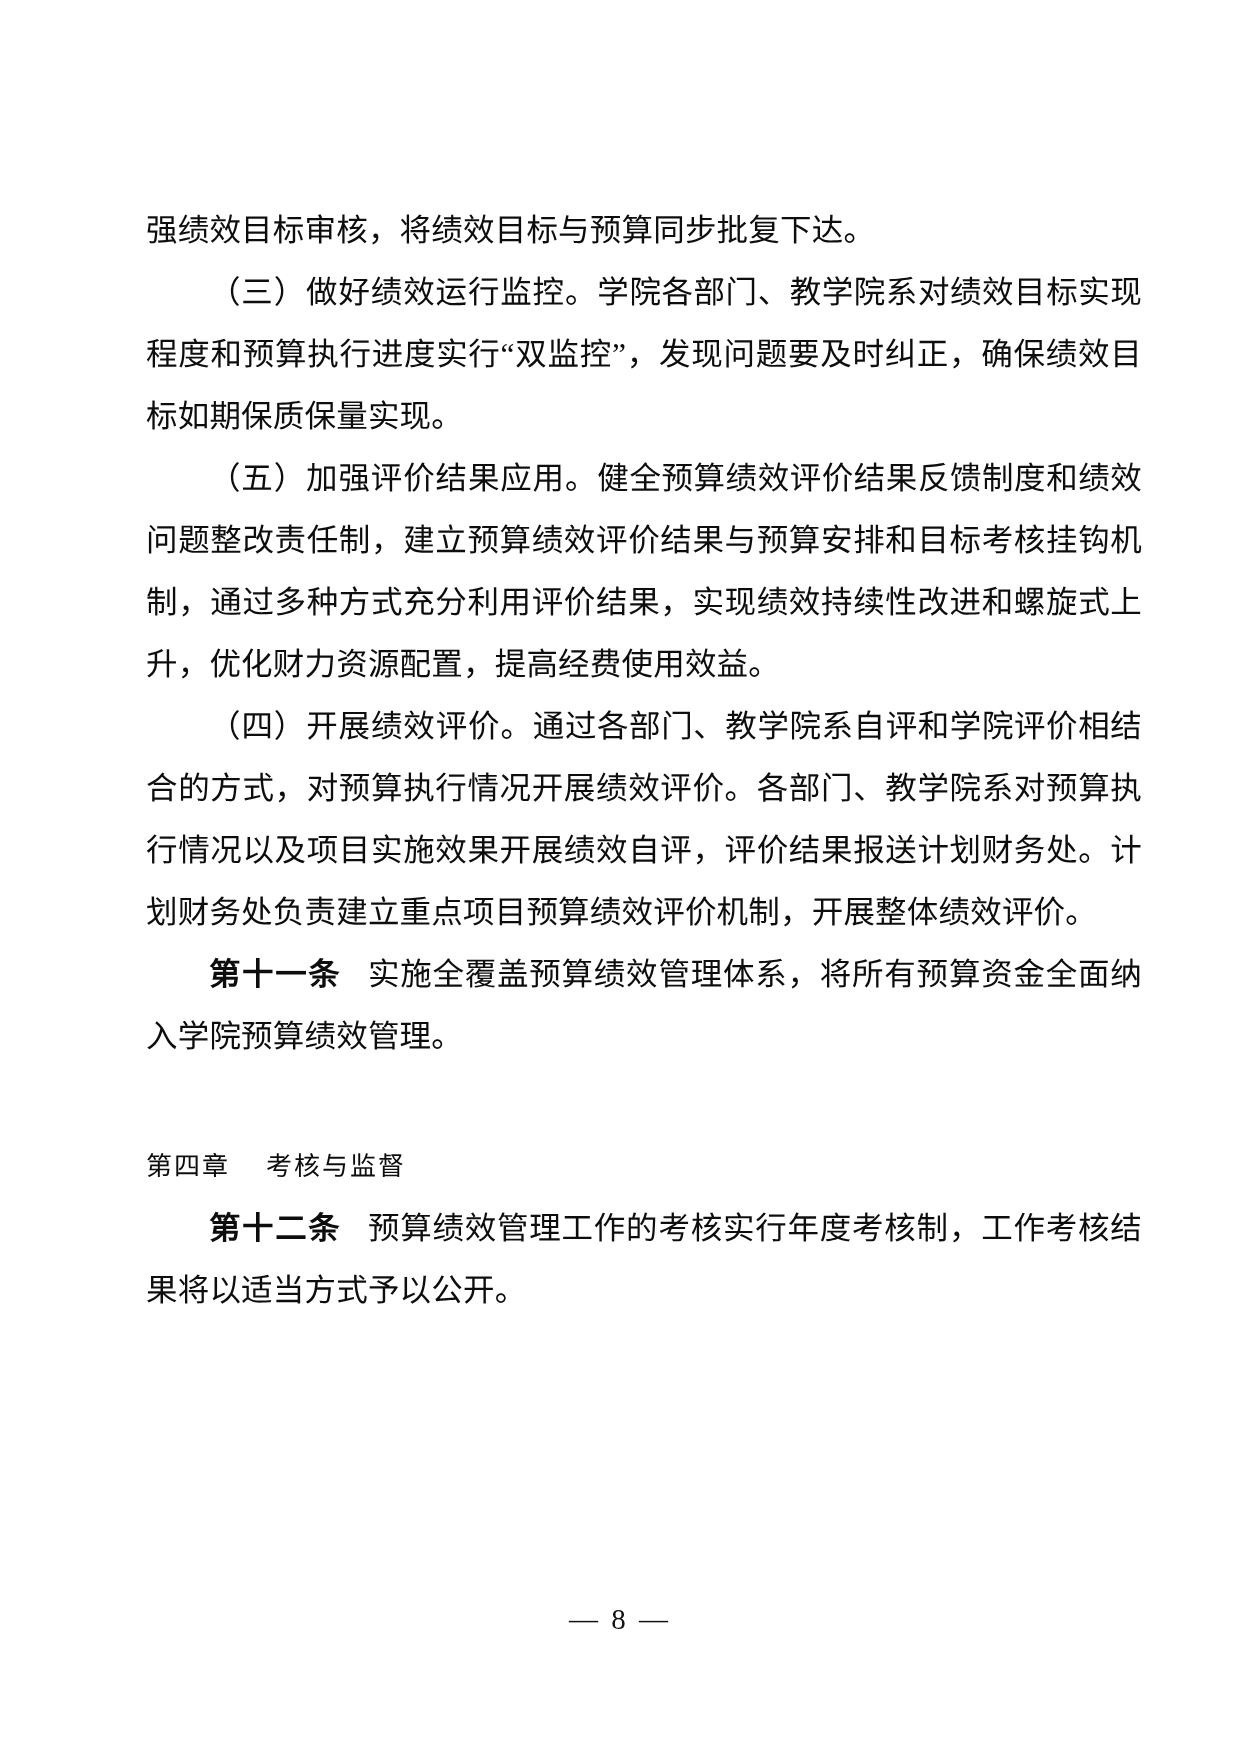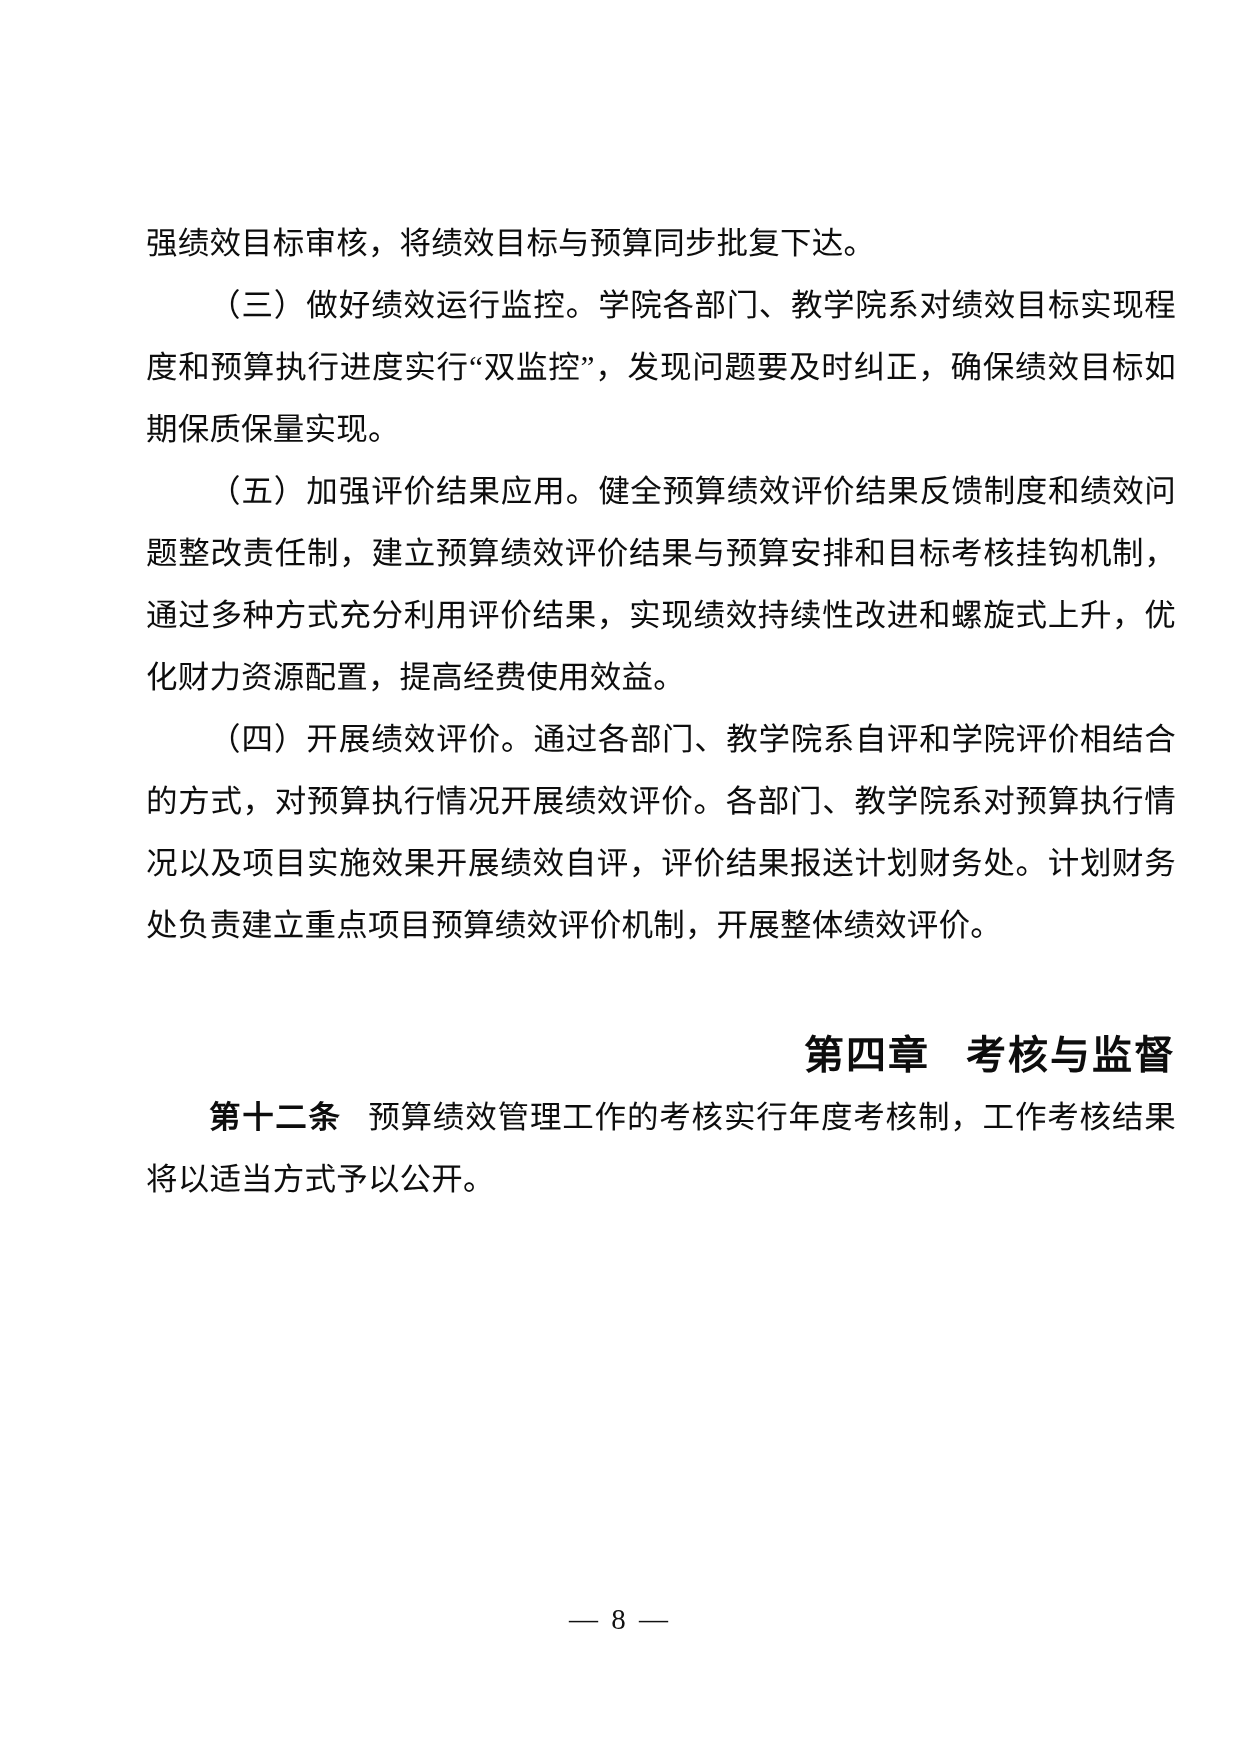--- a/index.html
+++ b/index.html
@@ -16,22 +16,21 @@
     color: #0d0d0d;
     overflow: hidden;
   }
   .page {
     position: absolute;
     left: 0;
     top: 0;
     width: 1240px;
     height: 1256px;
     box-sizing: border-box;
-    padding: 200px 64px 0 146px;
-    margin-top: 13px;
+    padding: 200px 98px 0 146px;
   }
   .doc-body {
     font-size: 31.5px;
     line-height: 62px;
     text-align: justify;
     text-justify: inter-ideograph;
     letter-spacing: 0.2px;
   }
   p {
     margin: 0;
@@ -45,23 +44,23 @@
     letter-spacing: 0.5px;
   }
   .article-no {
     font-weight: bold;
     letter-spacing: 1px;
   }
   .gap-after-article {
     height: 62px;
   }
   .chapter-heading {
-    text-align: right;
-    font-weight: bold;
-    font-size: 40px;
+    text-align: left;
+    font-weight: normal;
+    font-size: 26px;
     line-height: 62px;
     letter-spacing: 2px;
     margin-top: 6px;
   }
   .chapter-heading .ch-gap {
     display: inline-block;
     width: 36px;
   }
   .article-gap {
     display: inline-block;
@@ -94,20 +93,23 @@
     </p>
 
     <p class="indent">
       <span class="lead">（五）加强评价结果应用。</span><span>健全预算绩效评价结果反馈制度和绩效问题整改责任制，建立预算绩效评价结果与预算安排和目标考核挂钩机制，通过多种方式充分利用评价结果，实现绩效持续性改进和螺旋式上升，优化财力资源配置，提高经费使用效益。</span>
     </p>
 
     <p class="indent">
       <span class="lead">（四）开展绩效评价。</span><span>通过各部门、教学院系自评和学院评价相结合的方式，对预算执行情况开展绩效评价。各部门、教学院系对预算执行情况以及项目实施效果开展绩效自评，评价结果报送计划财务处。计划财务处负责建立重点项目预算绩效评价机制，开展整体绩效评价。</span>
     </p>
 
+    <p class="indent">
+      <span class="article-no">第十一条</span><span class="article-gap"></span><span>实施全覆盖预算绩效管理体系，将所有预算资金全面纳入学院预算绩效管理。</span>
+    </p>
 
     <div class="gap-after-article"></div>
 
     <div class="chapter-heading">
       <span>第四章</span><span class="ch-gap"></span><span>考核与监督</span>
     </div>
 
     <p class="indent">
       <span class="article-no">第十二条</span><span class="article-gap"></span><span>预算绩效管理工作的考核实行年度考核制，工作考核结果将以适当方式予以公开。</span>
     </p>

